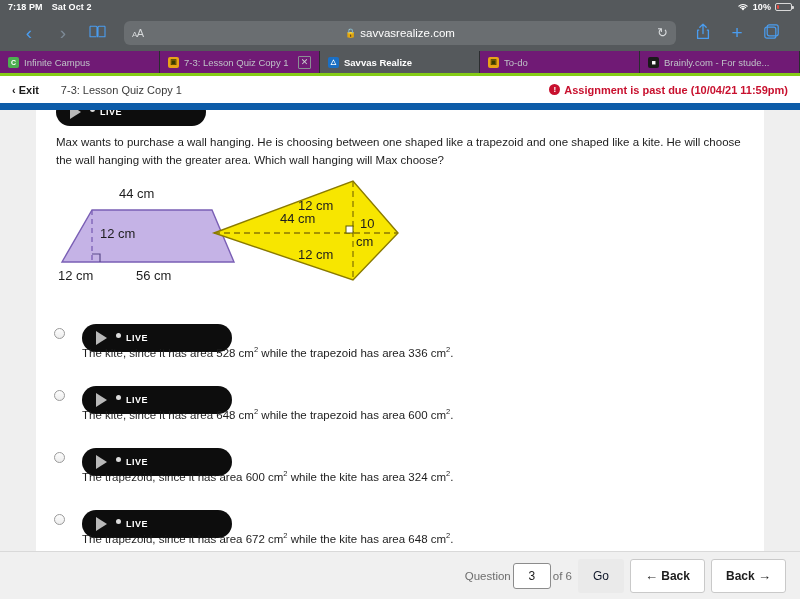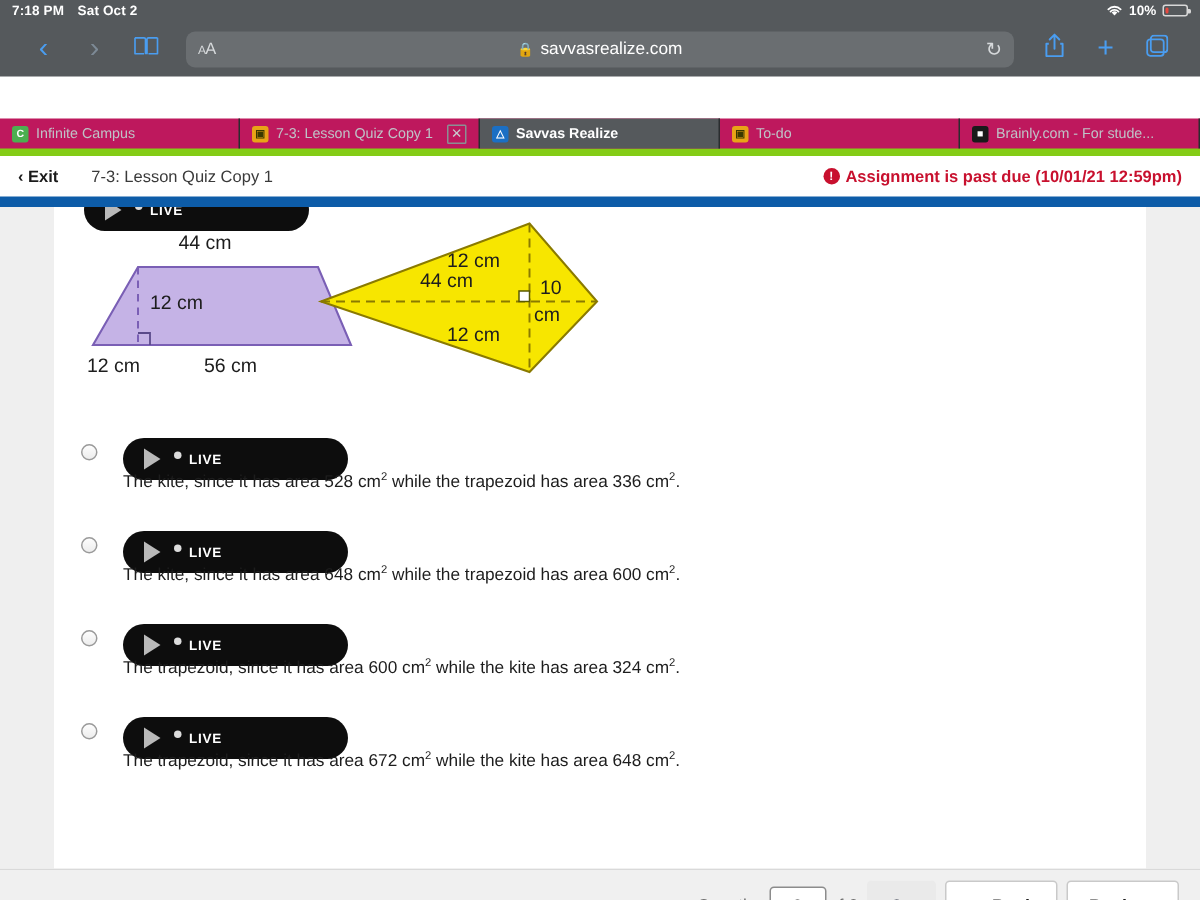--- a/index.html
+++ b/index.html
@@ -89,25 +89,24 @@
     align-items: center;
     justify-content: center;
     gap: 4px;
   }
   .lock { font-size: 9px; }
   .reload { margin-left: auto; color: #d6d9db; font-size: 13px; z-index: 2; }
 
   
   .tabbar {
     height: 25px;
-    background: #be185d;
+    background: #701a75;
     display: flex;
     align-items: stretch;
-    border-bottom: 5px solid #84cc16;
-    margin-top: 28px;
+    border-bottom: 3px solid #84cc16;
   }
   .tab {
     flex: 1;
     display: flex;
     align-items: center;
     gap: 5px;
     padding: 0 8px;
     color: #bfc3c7;
     font-size: 9.5px;
     border-right: 1px solid #2a2d2f;
@@ -385,39 +384,40 @@
 </div>
 
 <div class="appheader">
   <span class="exit-btn">
     <span>‹</span>
     <span>Exit</span>
   </span>
   <span class="quiz-title">7-3: Lesson Quiz Copy 1</span>
   <span class="pastdue">
     <span class="excl">!</span>
-    <span>Assignment is past due (10/01/21 12:59pm)</span>
+    <span>Assignment is past due (10/04/21 11:59pm)</span>
   </span>
 </div>
 
 <div class="bluebar"></div>
 
 <div class="pagebody">
   <div class="gutter-left"></div>
 
   <div class="content">
 
     <div class="live-pill live-top">
       <span class="live-play"></span>
       <span class="live-dotwrap">
         <span class="live-dot"></span>
         <span class="live-txt">LIVE</span>
       </span>
     </div>
 
+    <div class="qtext">Max wants to purchase a wall hanging. He is choosing between one shaped like a trapezoid and one shaped like a kite. He will choose the wall hanging with the greater area. Which wall hanging will Max choose?</div>
 
     <div class="figure">
       <svg width="400" height="135" viewBox="0 0 400 135">
 
         <polygon points="18,86 48,34 168,34 190,86" fill="#c5b3e6" stroke="#7a5fb5" stroke-width="1.4"></polygon>
 
         <line x1="48" y1="34" x2="48" y2="86" stroke="#7a5fb5" stroke-width="1.3" stroke-dasharray="5,4"></line>
 
         <polyline points="48,78 56,78 56,86" fill="none" stroke="#5a4a8a" stroke-width="1.2"></polyline>
 

